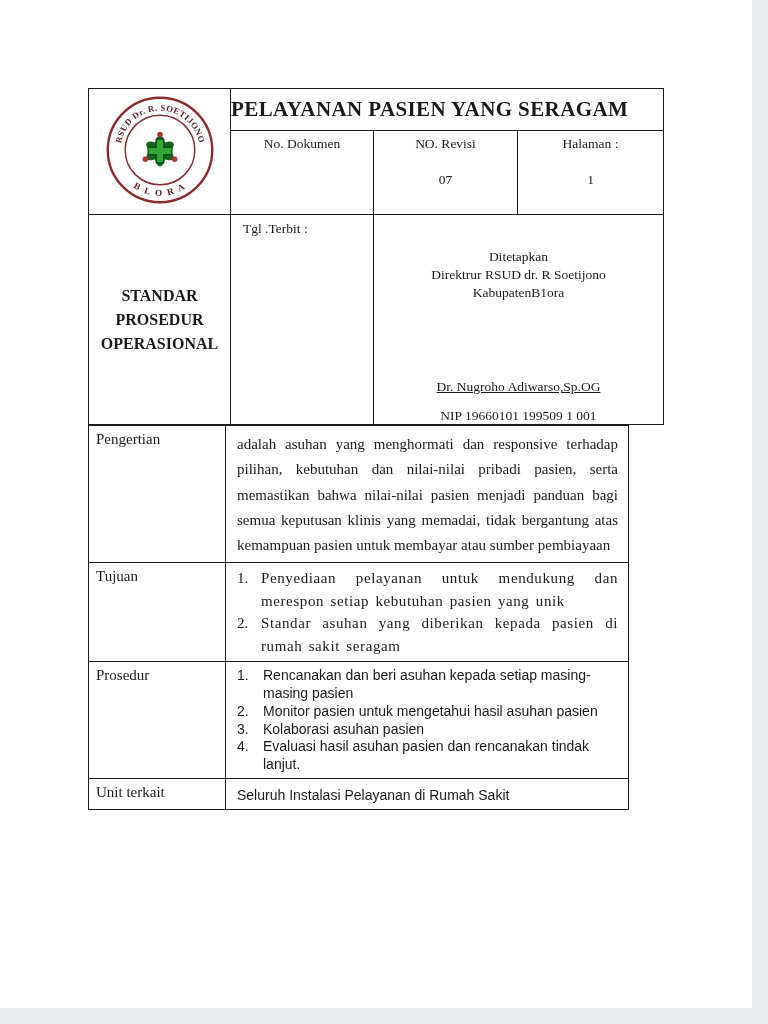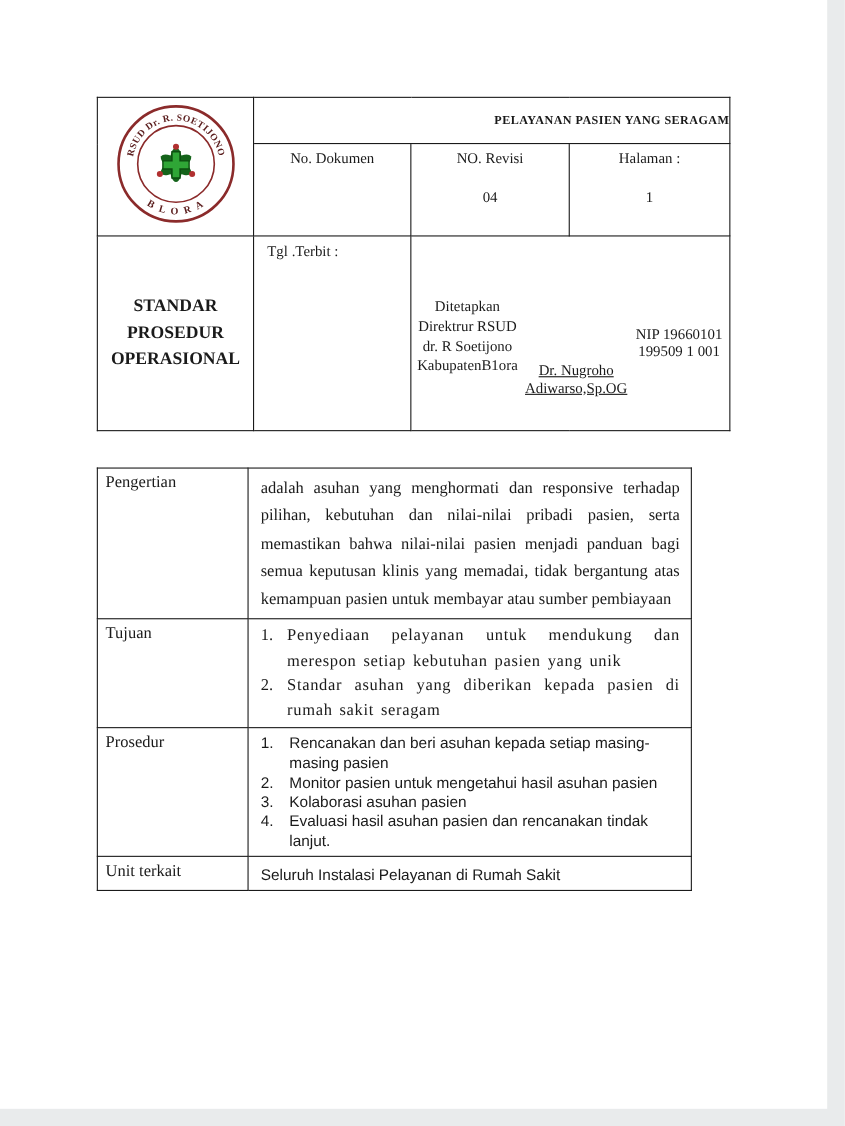--- a/index.html
+++ b/index.html
@@ -24,36 +24,36 @@
     width:575px; table-layout:fixed;
   }
   .header-table td { border:1.6px solid #1a1a1a; vertical-align:top; }
   .col-logo { width:142px; }
   .col-a { width:143px; }
   .col-b { width:144px; }
   .col-c { width:146px; }
 
   .logo-cell { text-align:center; vertical-align:middle !important; }
   .title-cell {
-    height:42px; text-align:right; vertical-align:middle !important;
-    font-weight:bold; font-size:11px; letter-spacing:0.4px;
+    height:42px; text-align:left; vertical-align:middle !important;
+    font-weight:bold; font-size:21px; letter-spacing:0.4px;
   }
   .hdr-row2 td { height:84px; }
   .hdr-label-cell { text-align:center; font-size:13.5px; padding-top:5px; }
   .hdr-value { margin-top:20px; font-size:13.5px; }
 
   .hdr-row3 td { height:177px; }
   .spo-cell {
     vertical-align:middle !important; text-align:center;
     font-weight:bold; font-size:16px; line-height:1.5;
     padding:0 4px;
   }
   .tgl-cell { font-size:13.5px; padding:6px 16px 0 12px; }
   .ditetapkan-cell { text-align:center; font-size:13.5px; }
-  .ditetapkan-inner { display:flex; flex-direction:row; align-items:center; height:100%; padding-top:5px; }
+  .ditetapkan-inner { display:flex; flex-direction:column; align-items:center; height:100%; padding-top:5px;margin-top:28px; }
   .ditetapkan-block { line-height:1.32; }
   .sig-name { margin-top:78px; text-decoration:underline; }
   .nip { margin-top:13px; }
 
   
   .logo-svg { width:110px; height:110px; }
 
   
   .content-table {
     position:absolute; left:88px; top:425px;
@@ -127,21 +127,21 @@
         </svg>
       </td>
       <td class="title-cell" colspan="3">PELAYANAN PASIEN YANG SERAGAM</td>
     </tr>
     <tr class="hdr-row2">
       <td class="hdr-label-cell">
         <div>No. Dokumen</div>
       </td>
       <td class="hdr-label-cell">
         <div>NO. Revisi</div>
-        <div class="hdr-value">04</div>
+        <div class="hdr-value">07</div>
       </td>
       <td class="hdr-label-cell">
         <div>Halaman :</div>
         <div class="hdr-value">1</div>
       </td>
     </tr>
     <tr class="hdr-row3">
       <td class="spo-cell">STANDAR PROSEDUR OPERASIONAL</td>
       <td class="tgl-cell">Tgl .Terbit :</td>
       <td class="ditetapkan-cell" colspan="2">

